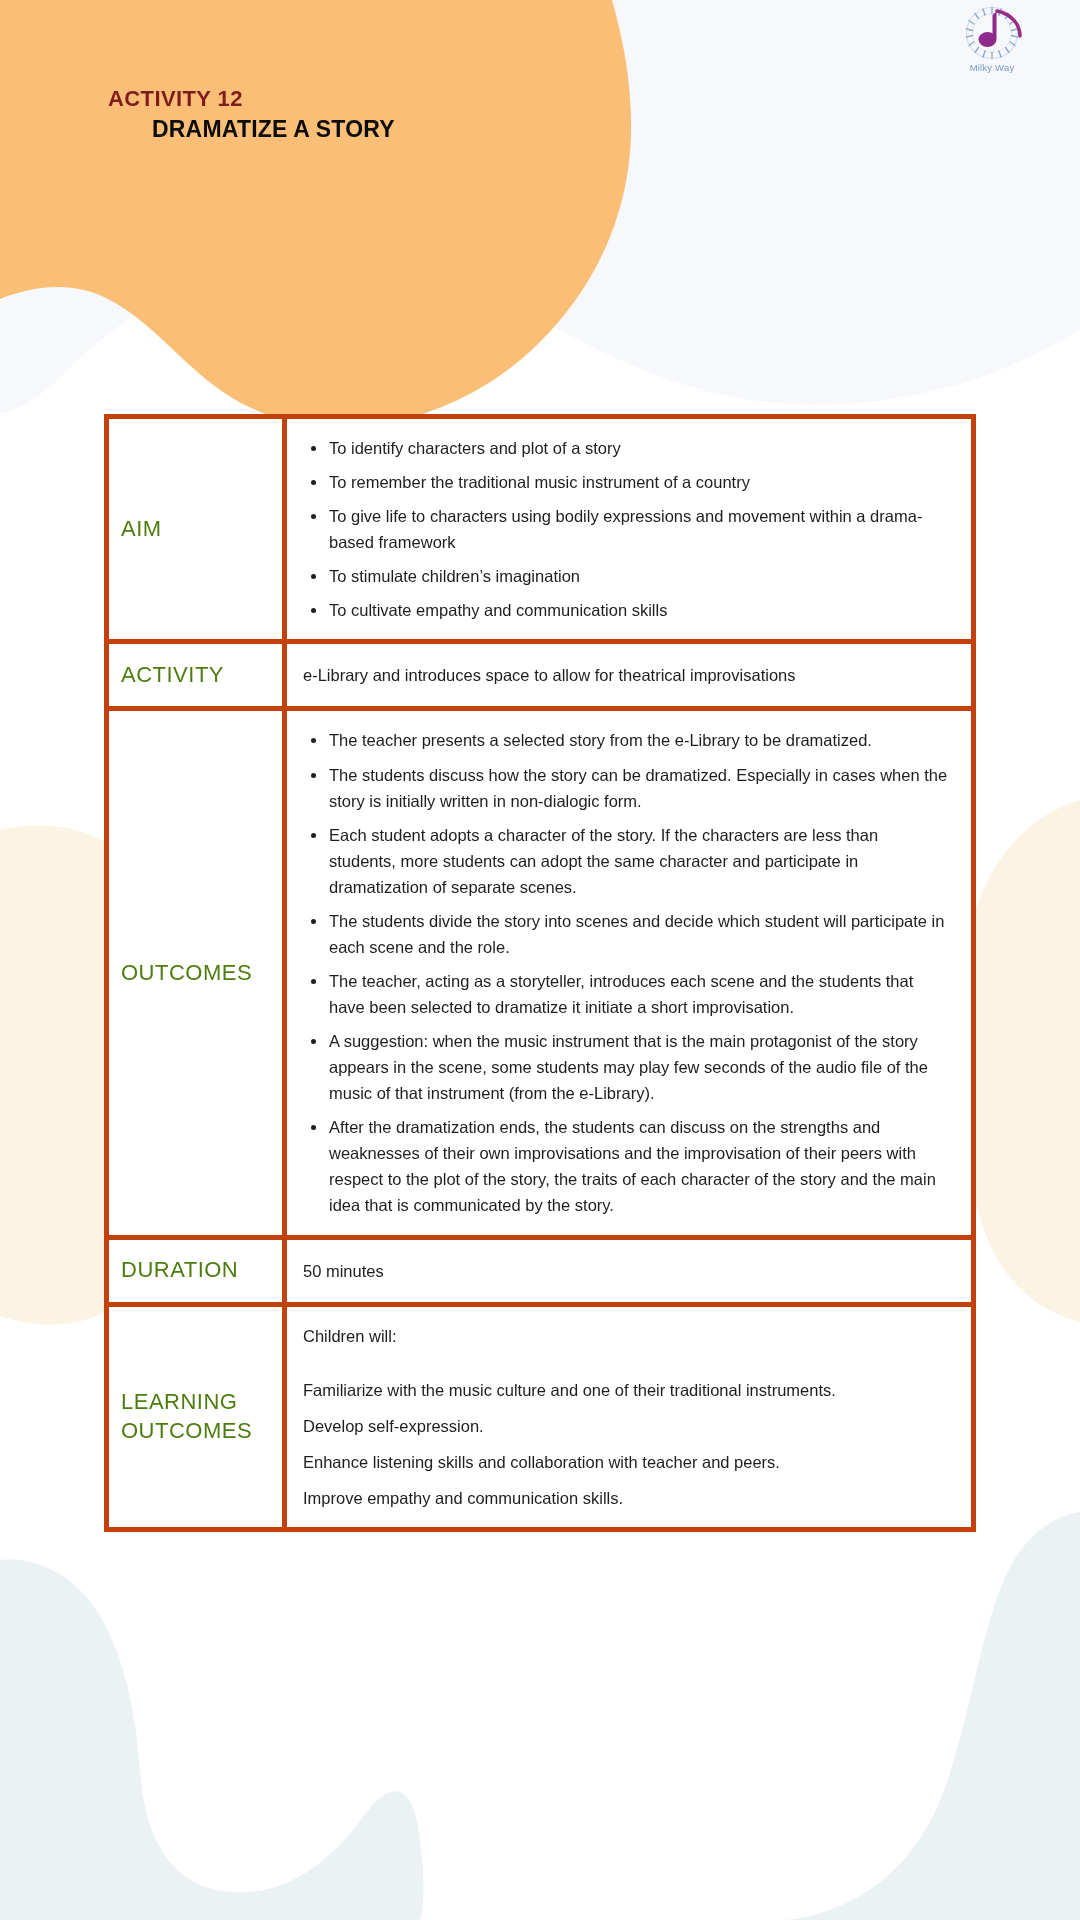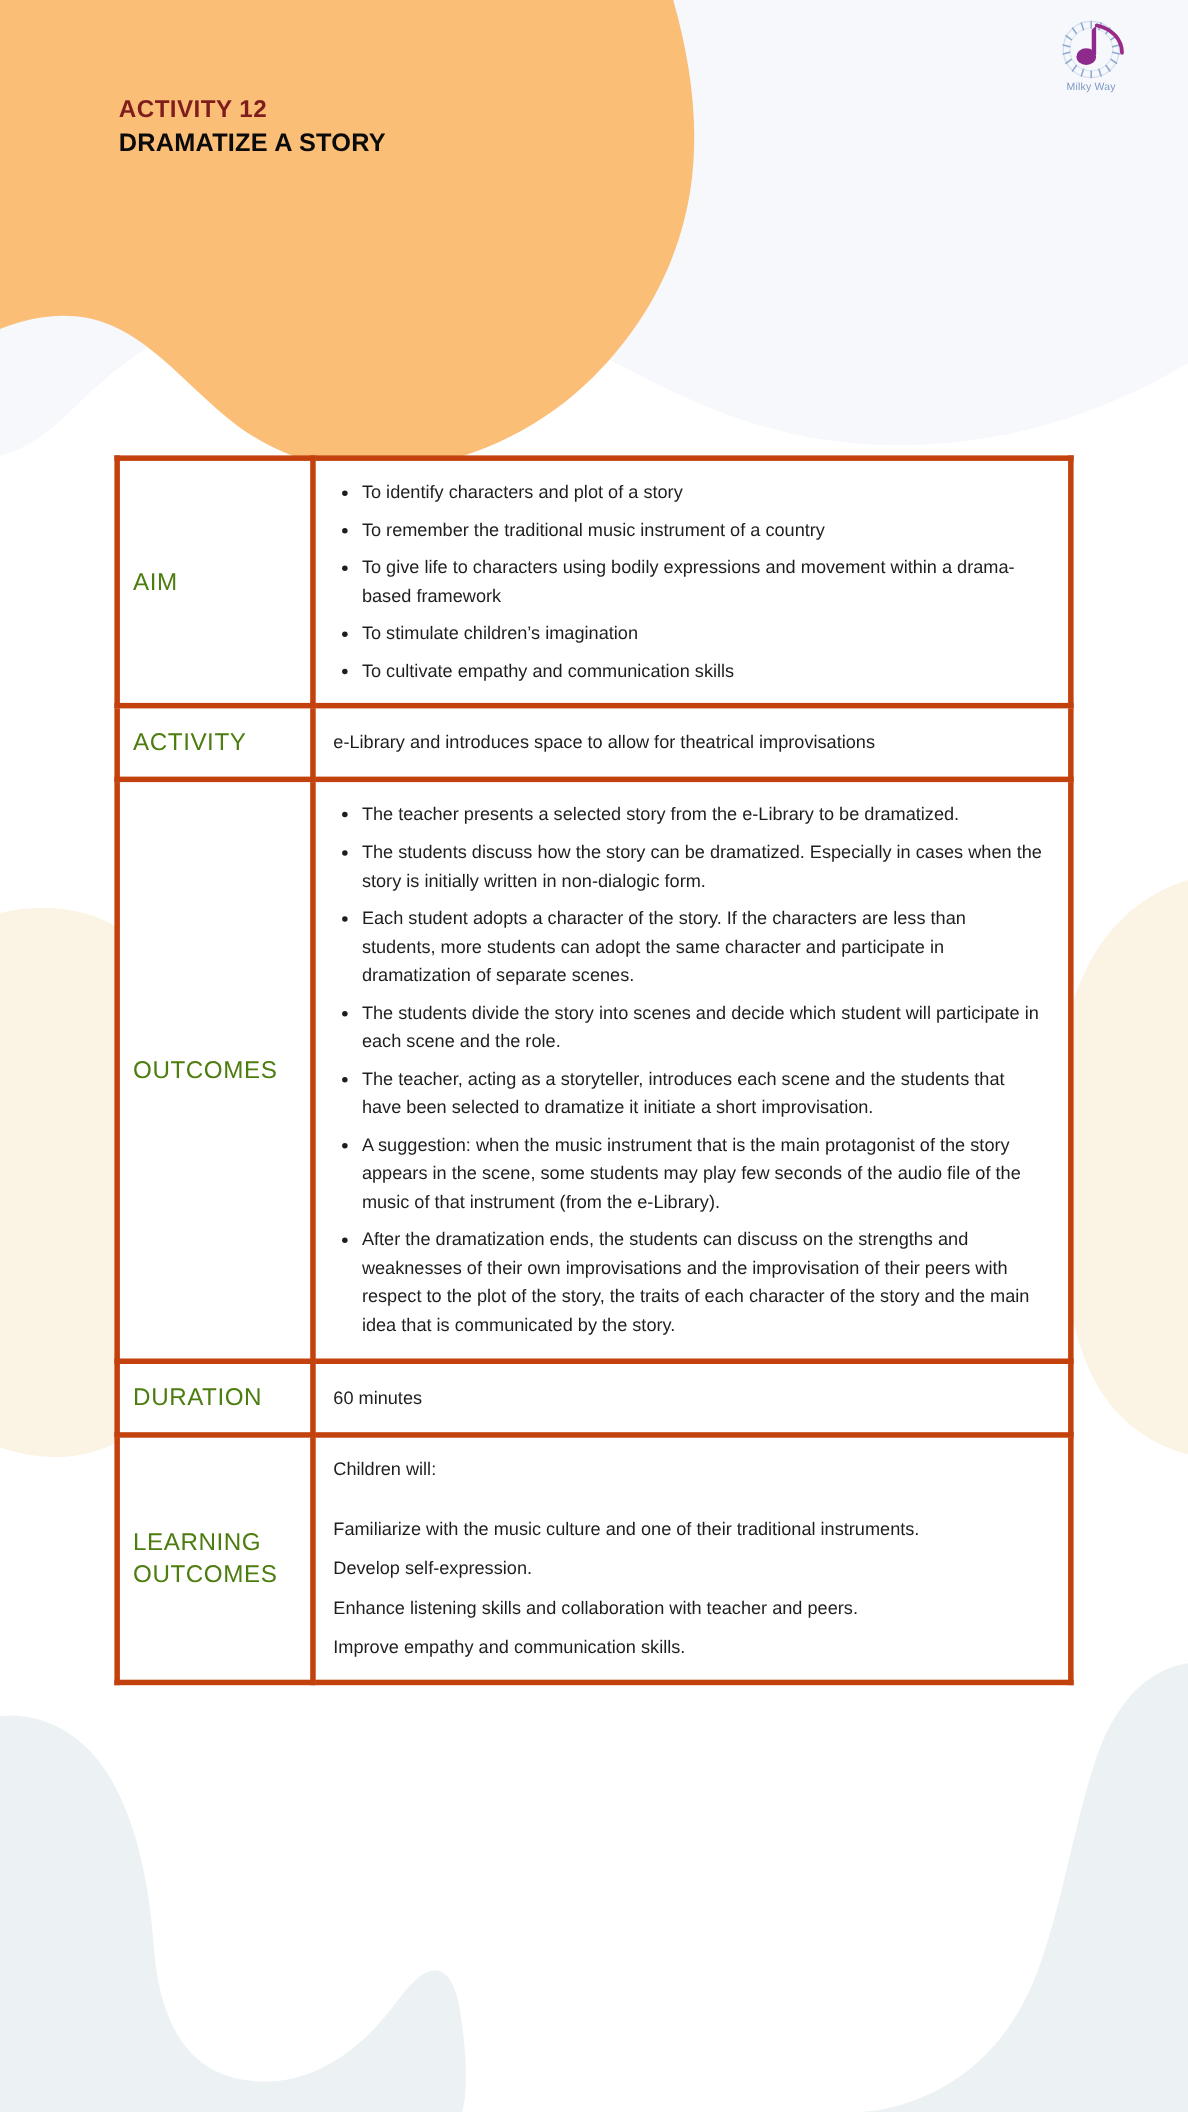--- a/index.html
+++ b/index.html
@@ -49,26 +49,27 @@
     line-height: 1.22;
   }
 
   .activity-title {
     font-size: 23px;
     font-weight: bold;
     letter-spacing: 0.2px;
     color: #0b0b0b;
     line-height: 1.25;
     margin-top: 2px;
+    margin-left: 44px;
   }
 
   .logo {
     position: absolute;
     right: 45px;
-    top: 14px;
+    top: 2px;
     width: 86px;
     height: 78px;
     text-align: center;
   }
 
   .logo-mark { display: block; }
 
   .logo-word {
     font-size: 9.5px;
     color: #7d98c4;
@@ -265,21 +266,21 @@
             <li>The teacher, acting as a storyteller, introduces each scene and the students that have been selected to dramatize it initiate a short improvisation.</li>
             <li>A suggestion: when the music instrument that is the main protagonist of the story appears in the scene, some students may play few seconds of the audio file of the music of that instrument (from the e-Library).</li>
             <li>After the dramatization ends, the students can discuss on the strengths and weaknesses of their own improvisations and the improvisation of their peers with respect to the plot of the story, the traits of each character of the story and the main idea that is communicated by the story.</li>
           </ul>
         </td>
       </tr>
 
       <tr>
         <td class="label-cell">DURATION</td>
         <td class="content-cell">
-          <div class="single-line">60 minutes</div>
+          <div class="single-line">50 minutes</div>
         </td>
       </tr>
 
       <tr>
         <td class="label-cell">LEARNING OUTCOMES</td>
         <td class="content-cell">
           <div class="lead-line">Children will:</div>
           <div class="plain-line">Familiarize with the music culture and one of their traditional instruments.</div>
           <div class="plain-line">Develop self-expression.</div>
           <div class="plain-line">Enhance listening skills and collaboration with teacher and peers.</div>

